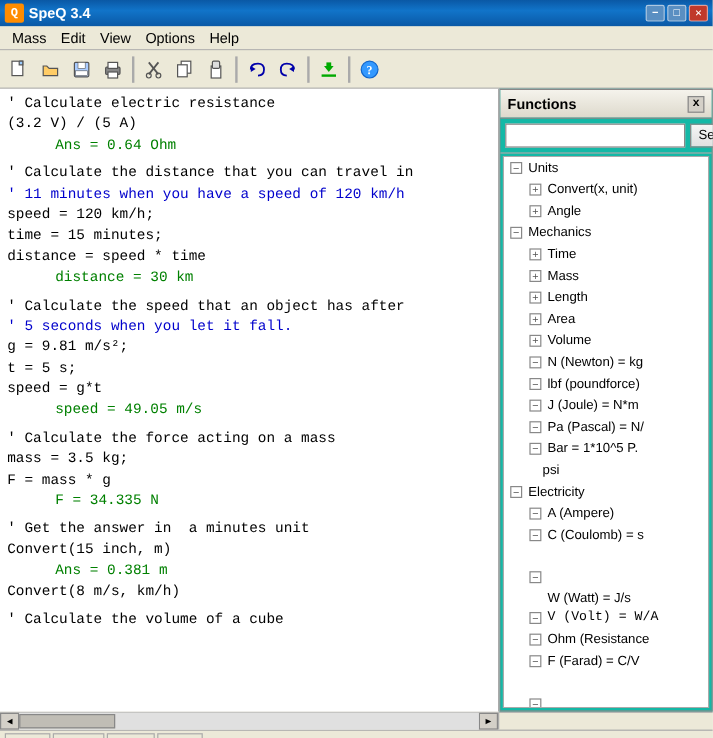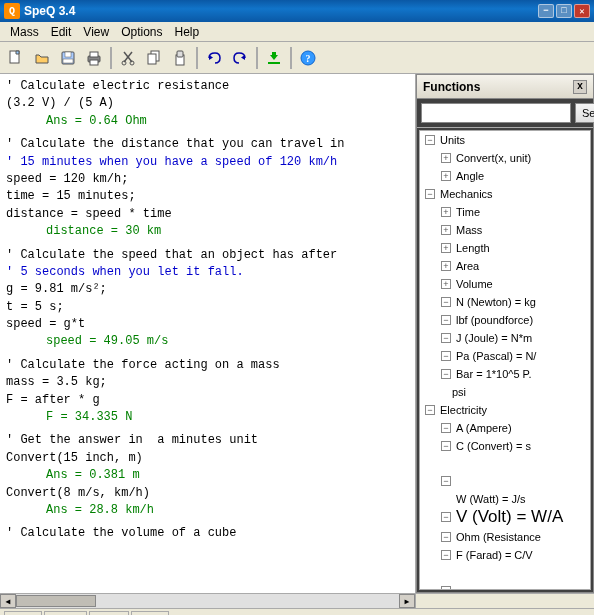--- a/index.html
+++ b/index.html
@@ -128,21 +128,21 @@
     .editor-content {
       padding: 4px 6px;
       overflow-y: auto;
       height: 100%;
       line-height: 1.4;
     }
 
     
     .functions-panel {
       width: 178px;
-      background: #404040;
+      background: #14b8a6;
       border: 1px solid #888;
       display: flex;
       flex-direction: column;
     }
     .functions-header {
       background: linear-gradient(to bottom, #f5f3ec, #ddd9cc);
       border-bottom: 1px solid #888;
       display: flex;
       align-items: center;
       justify-content: space-between;
@@ -383,43 +383,42 @@
 <div class="main-area">
 
   <div class="editor-pane">
     <div class="editor-content" id="editor-content">
 
     <div style="font-family: &quot;Courier New&quot;, monospace; font-size: 12px; line-height: 1.45; white-space: pre; color: rgb(0, 0, 0);">' Calculate electric resistance</div>
         <div style="font-family: &quot;Courier New&quot;, monospace; font-size: 12px; line-height: 1.45; white-space: pre; color: rgb(0, 0, 0);">(3.2 V) / (5 A)</div>
         <div style="font-family: &quot;Courier New&quot;, monospace; font-size: 12px; line-height: 1.45; white-space: pre; color: rgb(0, 128, 0); padding-left: 40px;">Ans = 0.64 Ohm</div>
         <div style="height: 6px;"></div>
         <div style="font-family: &quot;Courier New&quot;, monospace; font-size: 12px; line-height: 1.45; white-space: pre; color: rgb(0, 0, 0);">' Calculate the distance that you can travel in</div>
-        <div style="font-family: &quot;Courier New&quot;, monospace; font-size: 12px; line-height: 1.45; white-space: pre; color: rgb(0, 0, 204);">' 15 minutes when you have a speed of 120 km/h</div>
+        <div style="font-family: &quot;Courier New&quot;, monospace; font-size: 12px; line-height: 1.45; white-space: pre; color: rgb(0, 0, 204);">' 11 minutes when you have a speed of 120 km/h</div>
         <div style="font-family: &quot;Courier New&quot;, monospace; font-size: 12px; line-height: 1.45; white-space: pre; color: rgb(0, 0, 0);">speed = 120 km/h;</div>
         <div style="font-family: &quot;Courier New&quot;, monospace; font-size: 12px; line-height: 1.45; white-space: pre; color: rgb(0, 0, 0);">time = 15 minutes;</div>
         <div style="font-family: &quot;Courier New&quot;, monospace; font-size: 12px; line-height: 1.45; white-space: pre; color: rgb(0, 0, 0);">distance = speed * time</div>
         <div style="font-family: &quot;Courier New&quot;, monospace; font-size: 12px; line-height: 1.45; white-space: pre; color: rgb(0, 128, 0); padding-left: 40px;">distance = 30 km</div>
         <div style="height: 6px;"></div>
         <div style="font-family: &quot;Courier New&quot;, monospace; font-size: 12px; line-height: 1.45; white-space: pre; color: rgb(0, 0, 0);">' Calculate the speed that an object has after</div>
         <div style="font-family: &quot;Courier New&quot;, monospace; font-size: 12px; line-height: 1.45; white-space: pre; color: rgb(0, 0, 204);">' 5 seconds when you let it fall.</div>
         <div style="font-family: &quot;Courier New&quot;, monospace; font-size: 12px; line-height: 1.45; white-space: pre; color: rgb(0, 0, 0);">g = 9.81 m/s²;</div>
         <div style="font-family: &quot;Courier New&quot;, monospace; font-size: 12px; line-height: 1.45; white-space: pre; color: rgb(0, 0, 0);">t = 5 s;</div>
         <div style="font-family: &quot;Courier New&quot;, monospace; font-size: 12px; line-height: 1.45; white-space: pre; color: rgb(0, 0, 0);">speed = g*t</div>
         <div style="font-family: &quot;Courier New&quot;, monospace; font-size: 12px; line-height: 1.45; white-space: pre; color: rgb(0, 128, 0); padding-left: 40px;">speed = 49.05 m/s</div>
         <div style="height: 6px;"></div>
         <div style="font-family: &quot;Courier New&quot;, monospace; font-size: 12px; line-height: 1.45; white-space: pre; color: rgb(0, 0, 0);">' Calculate the force acting on a mass</div>
         <div style="font-family: &quot;Courier New&quot;, monospace; font-size: 12px; line-height: 1.45; white-space: pre; color: rgb(0, 0, 0);">mass = 3.5 kg;</div>
-        <div style="font-family: &quot;Courier New&quot;, monospace; font-size: 12px; line-height: 1.45; white-space: pre; color: rgb(0, 0, 0);">F = after * g</div>
+        <div style="font-family: &quot;Courier New&quot;, monospace; font-size: 12px; line-height: 1.45; white-space: pre; color: rgb(0, 0, 0);">F = mass * g</div>
         <div style="font-family: &quot;Courier New&quot;, monospace; font-size: 12px; line-height: 1.45; white-space: pre; color: rgb(0, 128, 0); padding-left: 40px;">F = 34.335 N</div>
         <div style="height: 6px;"></div>
         <div style="font-family: &quot;Courier New&quot;, monospace; font-size: 12px; line-height: 1.45; white-space: pre; color: rgb(0, 0, 0);">' Get the answer in  a minutes unit</div>
         <div style="font-family: &quot;Courier New&quot;, monospace; font-size: 12px; line-height: 1.45; white-space: pre; color: rgb(0, 0, 0);">Convert(15 inch, m)</div>
         <div style="font-family: &quot;Courier New&quot;, monospace; font-size: 12px; line-height: 1.45; white-space: pre; color: rgb(0, 128, 0); padding-left: 40px;">Ans = 0.381 m</div>
         <div style="font-family: &quot;Courier New&quot;, monospace; font-size: 12px; line-height: 1.45; white-space: pre; color: rgb(0, 0, 0);">Convert(8 m/s, km/h)</div>
-        <div style="font-family: &quot;Courier New&quot;, monospace; font-size: 12px; line-height: 1.45; white-space: pre; color: rgb(0, 128, 0); padding-left: 40px;">Ans = 28.8 km/h</div>
         <div style="height: 6px;"></div>
         <div style="font-family: &quot;Courier New&quot;, monospace; font-size: 12px; line-height: 1.45; white-space: pre; color: rgb(0, 0, 0);">' Calculate the volume of a cube</div>
       </div>
   </div>
 
   <div class="functions-panel">
     <div class="functions-header">
       <span class="functions-title">Functions</span>
       <div class="functions-close">x</div>
     </div>
@@ -526,33 +525,33 @@
         <div class="tree-item" style="padding-left: 18px;">
           <span class="tree-expander" style="color: rgb(85, 85, 85); margin-right: 2px; font-size: 10px;">
             <span style="border:1px solid #888; width:10px; height:10px; display:inline-flex; align-items:center; justify-content:center; font-size:9px; background:white;">−</span>
           </span>
           <span class="tree-label" style="font-family: Arial, sans-serif; font-size: 11px;">A (Ampere)</span>
         </div>
         <div class="tree-item" style="padding-left: 18px;">
           <span class="tree-expander" style="color: rgb(85, 85, 85); margin-right: 2px; font-size: 10px;">
             <span style="border:1px solid #888; width:10px; height:10px; display:inline-flex; align-items:center; justify-content:center; font-size:9px; background:white;">−</span>
           </span>
-          <span class="tree-label" style="font-family: Arial, sans-serif; font-size: 11px;">C (Convert) = s</span>
+          <span class="tree-label" style="font-family: Arial, sans-serif; font-size: 11px;">C (Coulomb) = s</span>
         </div>
         <div class="tree-item" style="padding-left: 18px;">
           <span class="tree-expander" style="color: rgb(85, 85, 85); margin-right: 2px; font-size: 10px;">
             <span style="border:1px solid #888; width:10px; height:10px; display:inline-flex; align-items:center; justify-content:center; font-size:9px; background:white;">−</span>
           </span>
           <span class="tree-label" style="font-family: Arial, sans-serif; font-size: 11px; margin-top: 37px;">W (Watt) = J/s</span>
         </div>
         <div class="tree-item" style="padding-left: 18px;">
           <span class="tree-expander" style="color: rgb(85, 85, 85); margin-right: 2px; font-size: 10px;">
             <span style="border:1px solid #888; width:10px; height:10px; display:inline-flex; align-items:center; justify-content:center; font-size:9px; background:white;">−</span>
           </span>
-          <span class="tree-label" style="font-family: Liberation Sans, sans-serif; font-size: 17px;">V (Volt) = W/A</span>
+          <span class="tree-label" style="font-family: Liberation Mono, monospace; font-size: 11px;">V (Volt) = W/A</span>
         </div>
         <div class="tree-item" style="padding-left: 18px;">
           <span class="tree-expander" style="color: rgb(85, 85, 85); margin-right: 2px; font-size: 10px;">
             <span style="border:1px solid #888; width:10px; height:10px; display:inline-flex; align-items:center; justify-content:center; font-size:9px; background:white;">−</span>
           </span>
           <span class="tree-label" style="font-family: Arial, sans-serif; font-size: 11px;">Ohm (Resistance</span>
         </div>
         <div class="tree-item" style="padding-left: 18px;">
           <span class="tree-expander" style="color: rgb(85, 85, 85); margin-right: 2px; font-size: 10px;">
             <span style="border:1px solid #888; width:10px; height:10px; display:inline-flex; align-items:center; justify-content:center; font-size:9px; background:white;">−</span>

